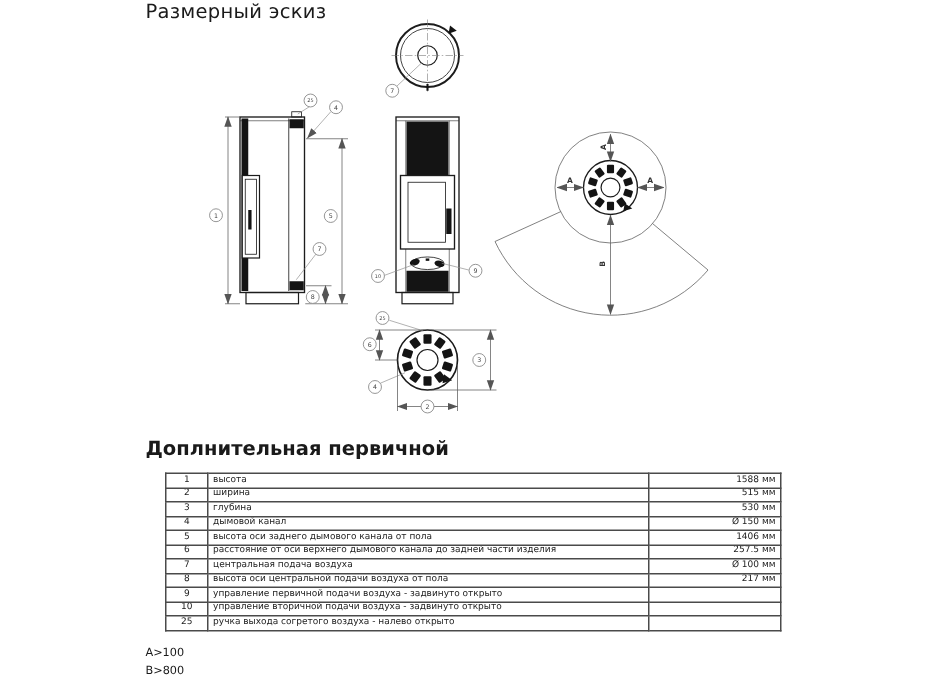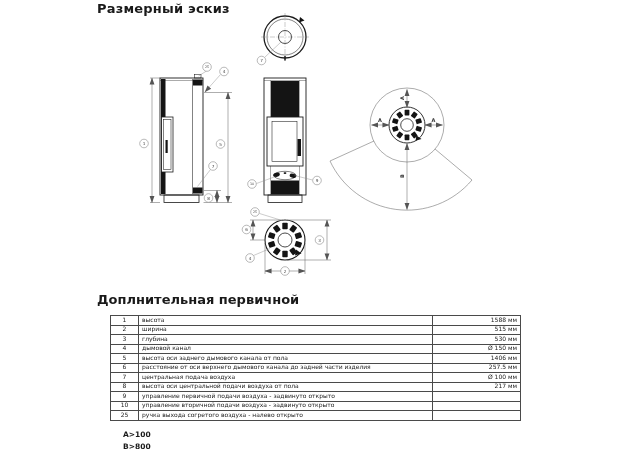--- a/index.html
+++ b/index.html
@@ -1,27 +1,27 @@
 <!DOCTYPE html>
 <html><head>
 <meta charset="utf-8">
 <style>
   html,body{margin:0;padding:0;background:#fff;}
   #page{position:relative;width:624px;height:460px;background:#fff;overflow:hidden;
         font-family:"DejaVu Sans",sans-serif;color:#1a1a1a;}
-  .h1{position:absolute;left:97px;top:1px;font-size:13px;font-weight:bold;letter-spacing:.2px;}
+  .h1{position:absolute;left:97px;top:1px;font-size:13px;font-weight:normal;letter-spacing:.2px;}
   #sketch{position:absolute;left:0;top:0;}
   .h2{position:absolute;left:97px;top:292px;font-size:13px;font-weight:bold;}
   #info-table{position:absolute;left:110px;top:315px;border-collapse:collapse;table-layout:fixed;width:411px;}
   #info-table td{border:1px solid #4a4a4a;font-size:6px;line-height:1.1;height:8.5px;
                  padding:0 3px;color:#222;overflow:hidden;white-space:nowrap;}
   #info-table td.num{text-align:center;padding:0 1px;}
   #info-table td.val{text-align:right;}
   .col-num{width:28px;}.col-desc{width:293px;}.col-val{width:88px;}
-  #notes{position:absolute;left:97px;top:429px;font-size:7.5px;font-weight:bold;line-height:12px;margin-left:26px;}
+  #notes{position:absolute;left:97px;top:429px;font-size:7.5px;font-weight:normal;line-height:12px;}
   
   .ol{fill:none;stroke:#1c1c1c;stroke-width:0.9;}
   .ol2{fill:none;stroke:#1c1c1c;stroke-width:0.55;}
   .thin{fill:none;stroke:#2a2a2a;stroke-width:0.4;}
   .blk{fill:#141414;stroke:none;}
   .dim{fill:none;stroke:#5c5c5c;stroke-width:0.5;}
   .ldr{fill:none;stroke:#8c8c8c;stroke-width:0.45;}
   .cen{fill:none;stroke:#7a7a7a;stroke-width:0.4;stroke-dasharray:5 1.5 1 1.5;}
   .clc{fill:#fff;stroke:#8a8a8a;stroke-width:0.6;}
   .cltx{font-size:4.2px;fill:#444;text-anchor:middle;font-family:"DejaVu Sans",sans-serif;}

